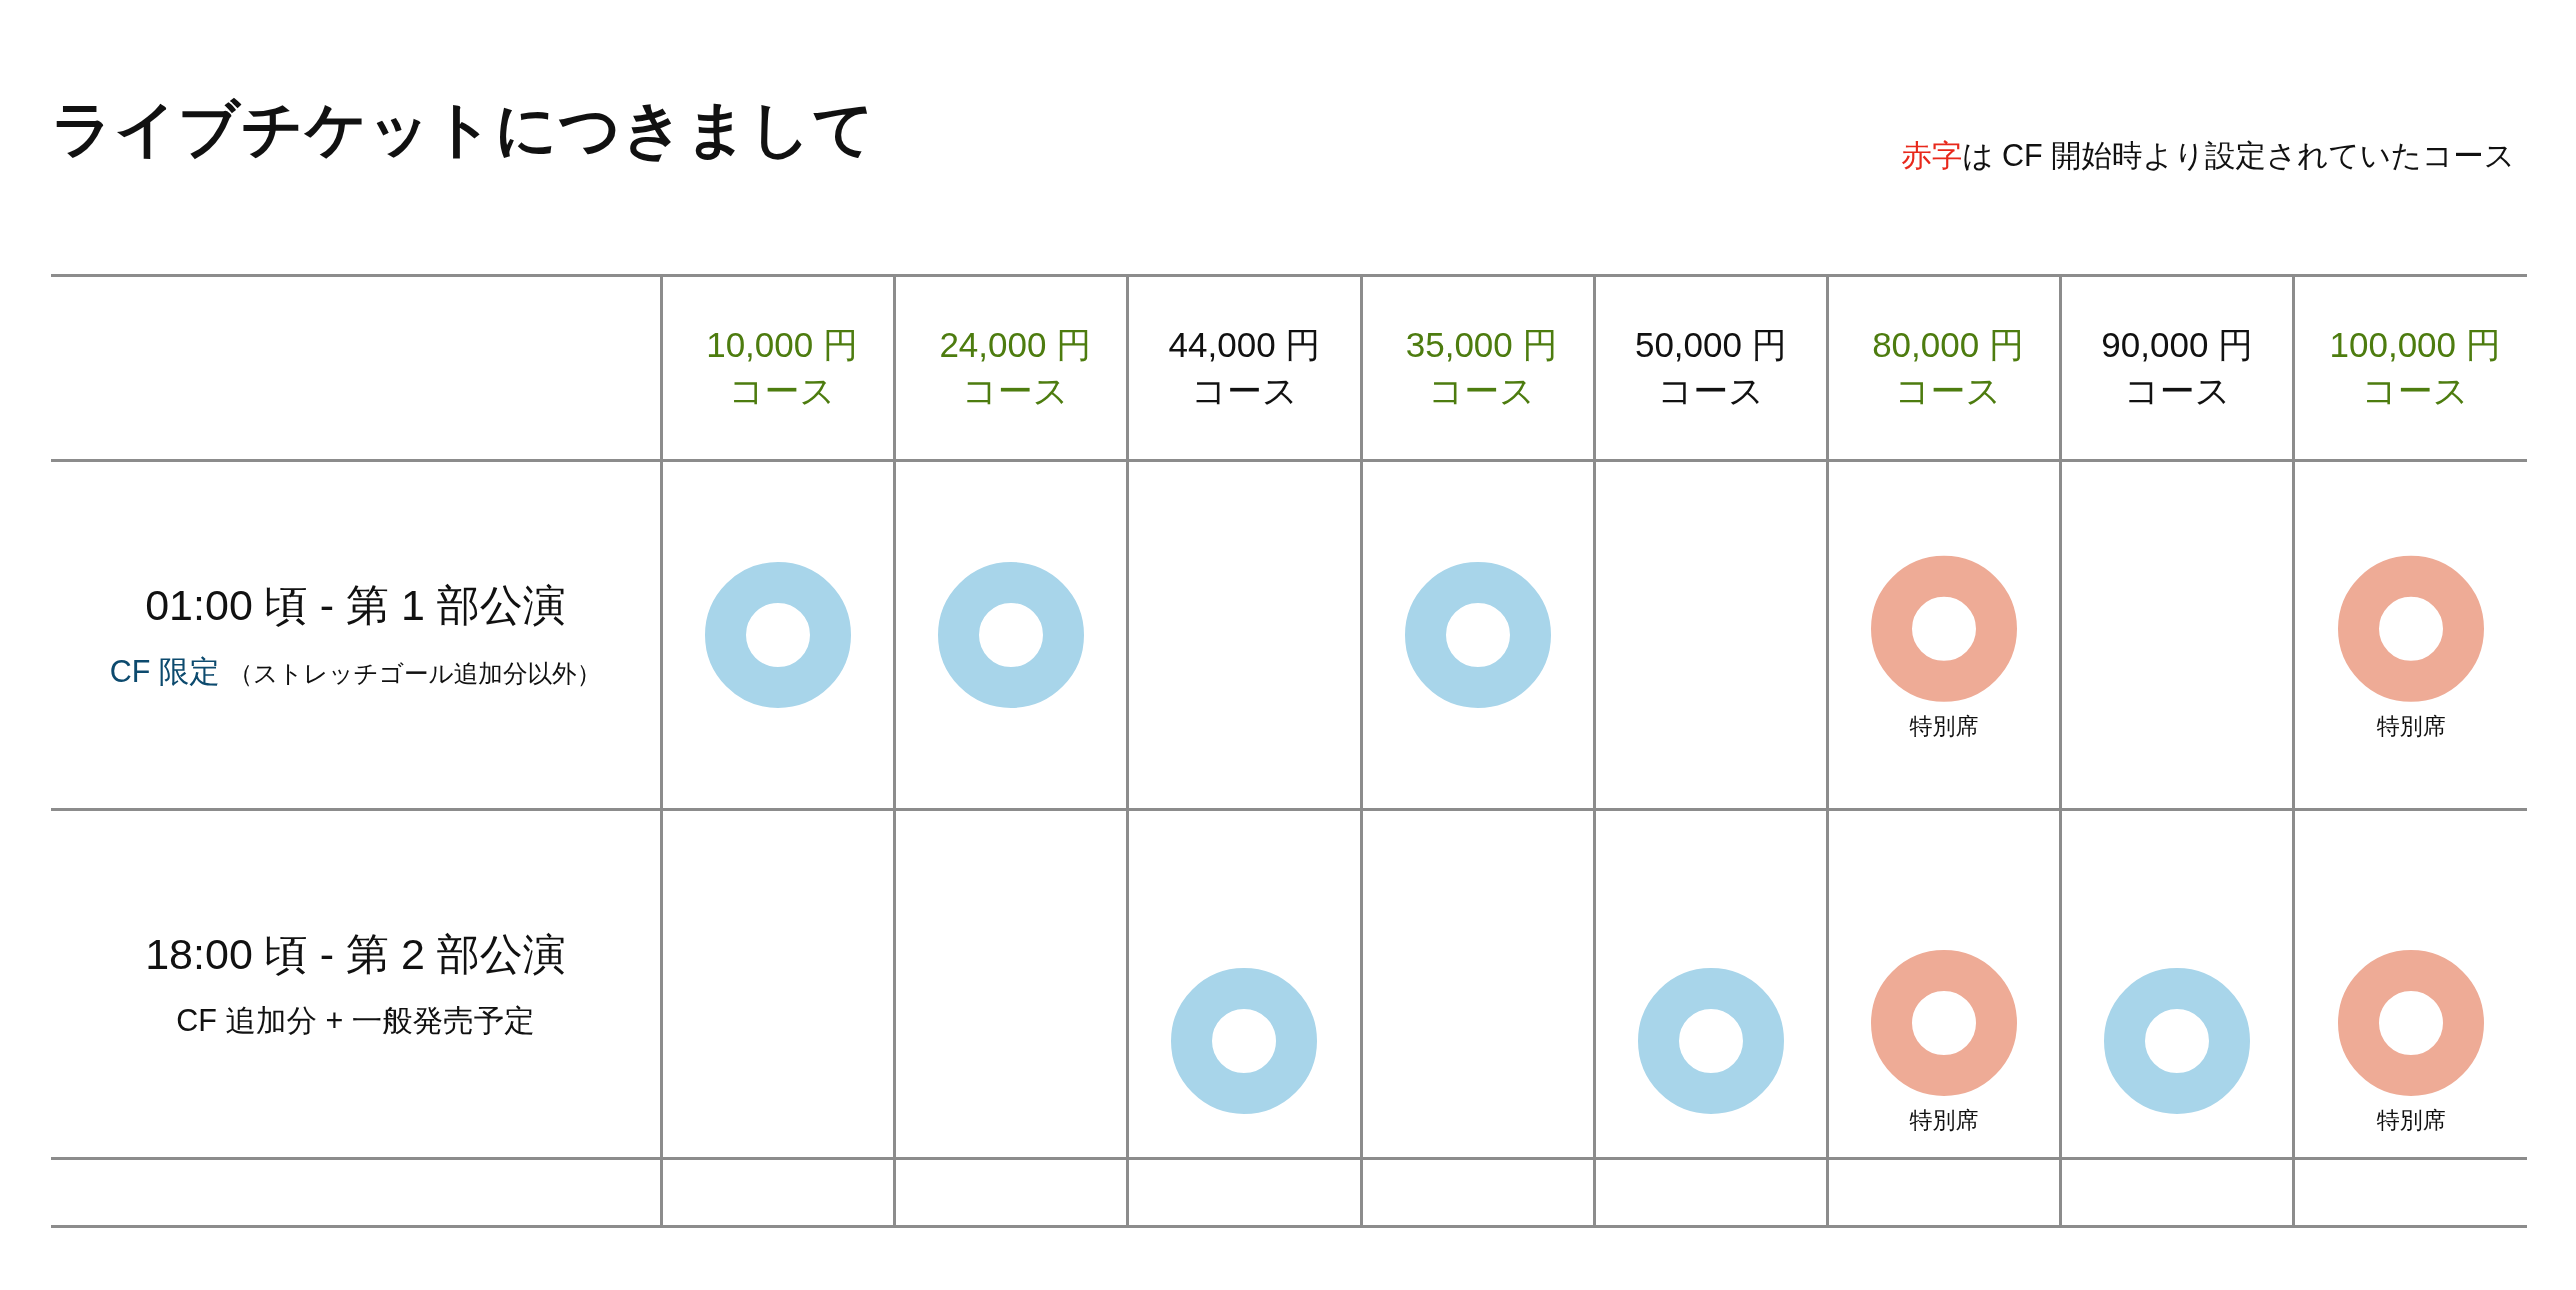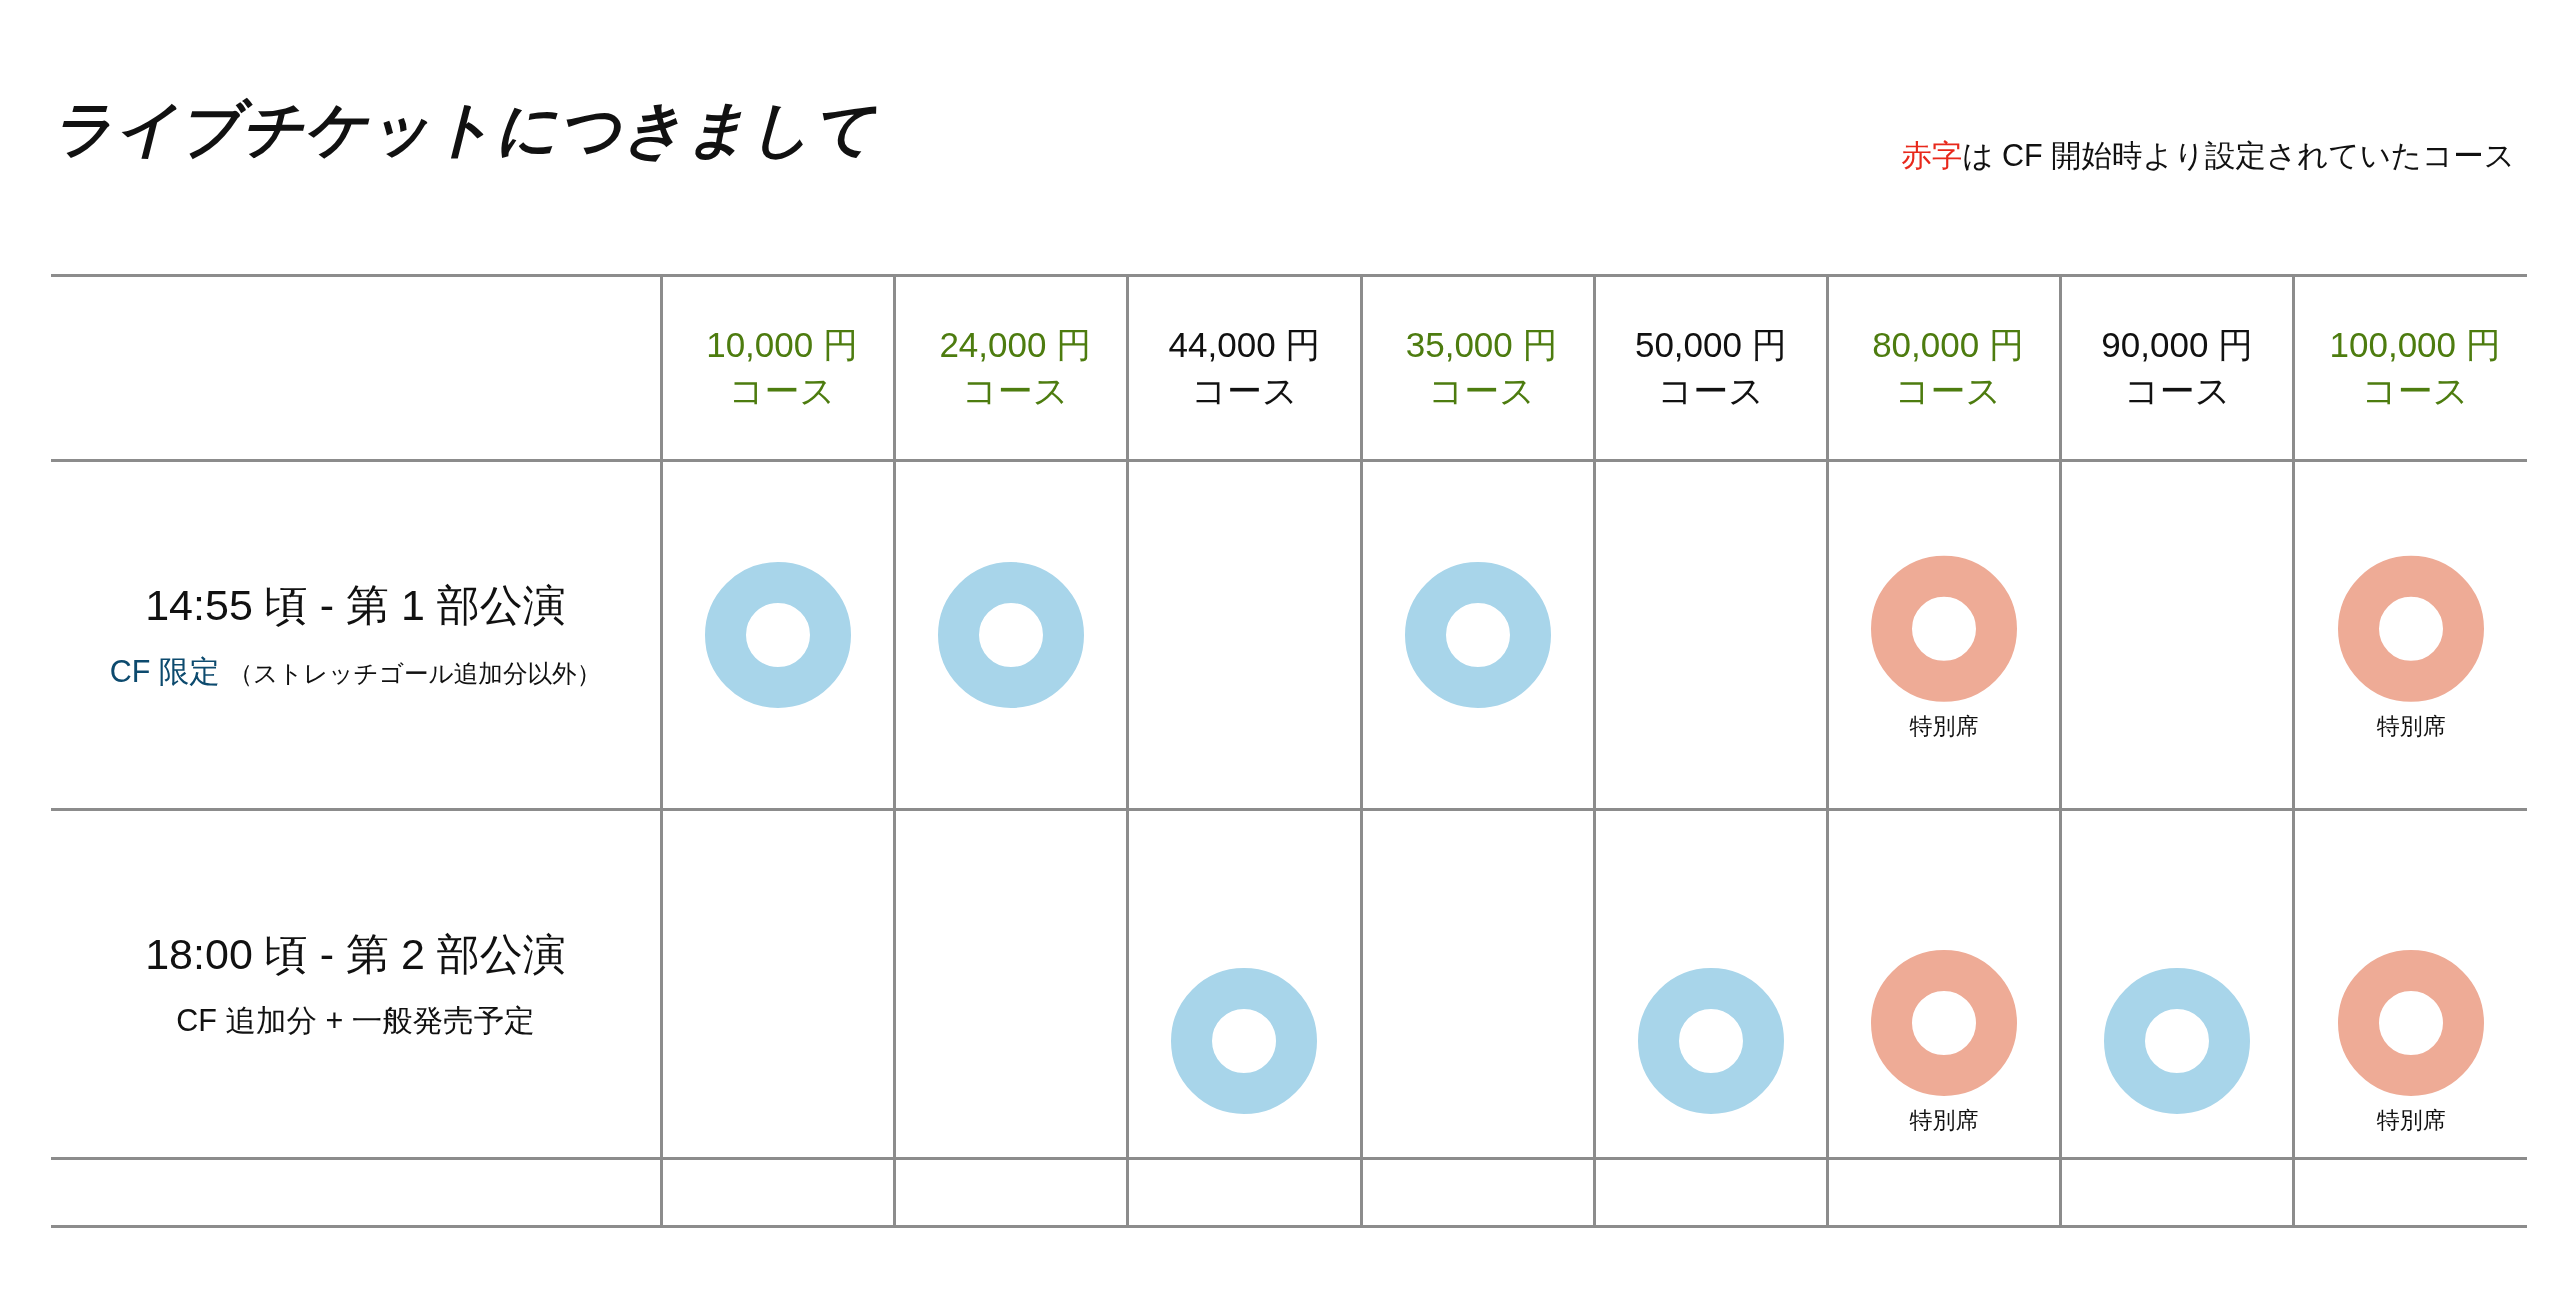--- a/index.html
+++ b/index.html
@@ -23,21 +23,20 @@
 
   
   .title {
     position: absolute;
     left: 51px;
     top: 89px;
     font-size: 61px;
     font-weight: bold;
     letter-spacing: 1px;
     white-space: nowrap;
-    font-style: italic;
   }
   .notes {
     position: absolute;
     right: 61px;
     top: 134px;
     text-align: right;
     font-size: 30.5px;
     line-height: 1.42;
     white-space: nowrap;
   }
@@ -216,21 +215,21 @@
         <th>
           <div class="hdr-cell red">
             <span>100,000 円</span>
             <span class="l2">コース</span>
           </div>
         </th>
       </tr>
 
       <tr class="body-row">
         <td class="row-label">
-          <div class="main">14:55 頃 - 第 1 部公演</div>
+          <div class="main">01:00 頃 - 第 1 部公演</div>
           <div class="sub">
             <span class="red">CF 限定</span>
             <span class="small">（ストレッチゴール追加分以外）</span>
           </div>
         </td>
         <td class="mark-cell">
           <div class="mark-stack">
                 <div class="ring blue"></div>
               </div>
         </td>

